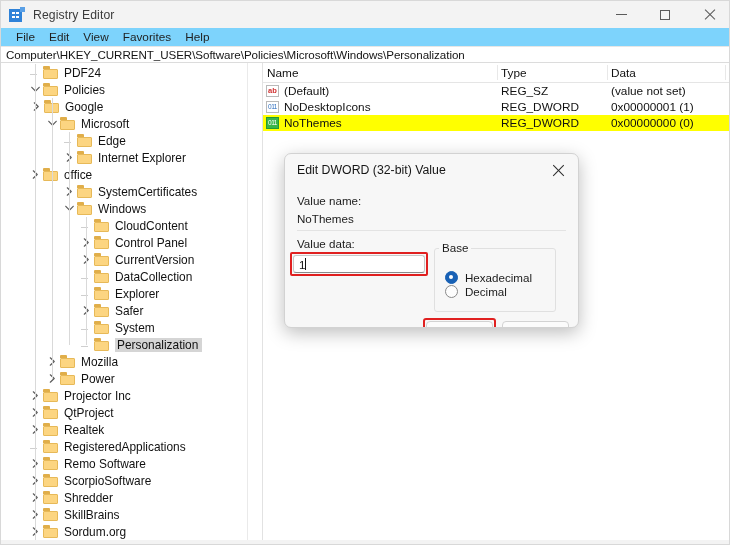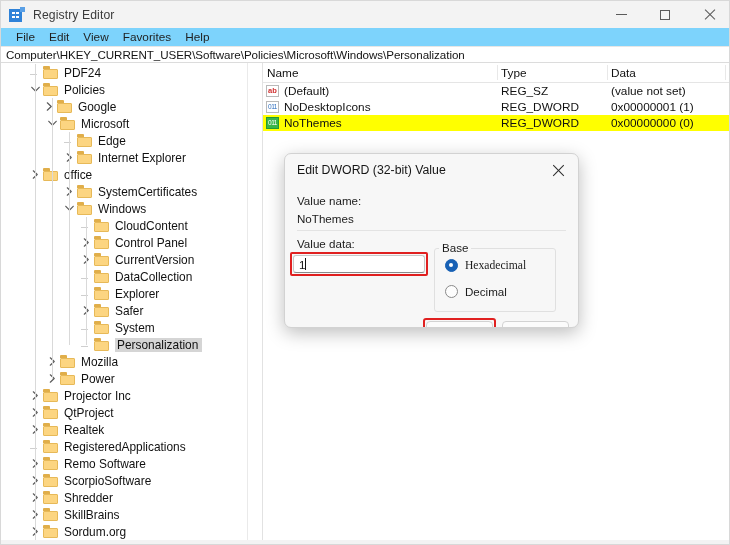--- a/index.html
+++ b/index.html
@@ -425,21 +425,21 @@
             <svg width="9" height="7" viewBox="0 0 9 7">
               <path d="M0.8 1.3 L4.5 5.2 L8.2 1.3" fill="none" stroke="#5a5a5a" stroke-width="1.2" stroke-linecap="round" stroke-linejoin="round"></path>
             </svg>
           </span>
           <span class="folder">
             <span class="tab"></span>
             <span class="bod"></span>
           </span>
           <span class="lbl">Policies</span>
         </div>
-        <div class="tnode" style="padding-left: 42px;">
+        <div class="tnode" style="padding-left: 29px;">
           <span class="chev">
             <svg width="7" height="9" viewBox="0 0 7 9">
               <path d="M1.3 0.8 L5.2 4.5 L1.3 8.2" fill="none" stroke="#5a5a5a" stroke-width="1.2" stroke-linecap="round" stroke-linejoin="round"></path>
             </svg>
           </span>
           <span class="folder">
             <span class="tab"></span>
             <span class="bod"></span>
           </span>
           <span class="lbl">Google</span>
@@ -786,21 +786,21 @@
 
       <div class="fieldbox" style="left:5px; top:66px; width:138px; height:24px;"></div>
       <div class="textinput" style="left:8px; top:69px; width:132px; height:18px;">
         <span>1</span>
           <span class="caret"></span>
       </div>
 
       <div class="groupbox" style="left:149px; top:62px; width:122px; height:64px;"></div>
       <div class="group-legend" style="left:154px; top:55px;">Base</div>
 
-      <div class="radio-row" style="left:160px; top:73px;font-family:Liberation Serif, serif;">
+      <div class="radio-row" style="left:160px; top:85px;">
         <span class="radio on"></span>
         <span>Hexadecimal</span>
       </div>
       <div class="radio-row" style="left:160px; top:99px;">
         <span class="radio"></span>
         <span>Decimal</span>
       </div>
 
       <div class="btnbox" style="left:138px; top:132px; width:73px; height:24px;"></div>
       <div class="btn" style="left:141px; top:135px; width:67px; height:18px;">OK</div>

